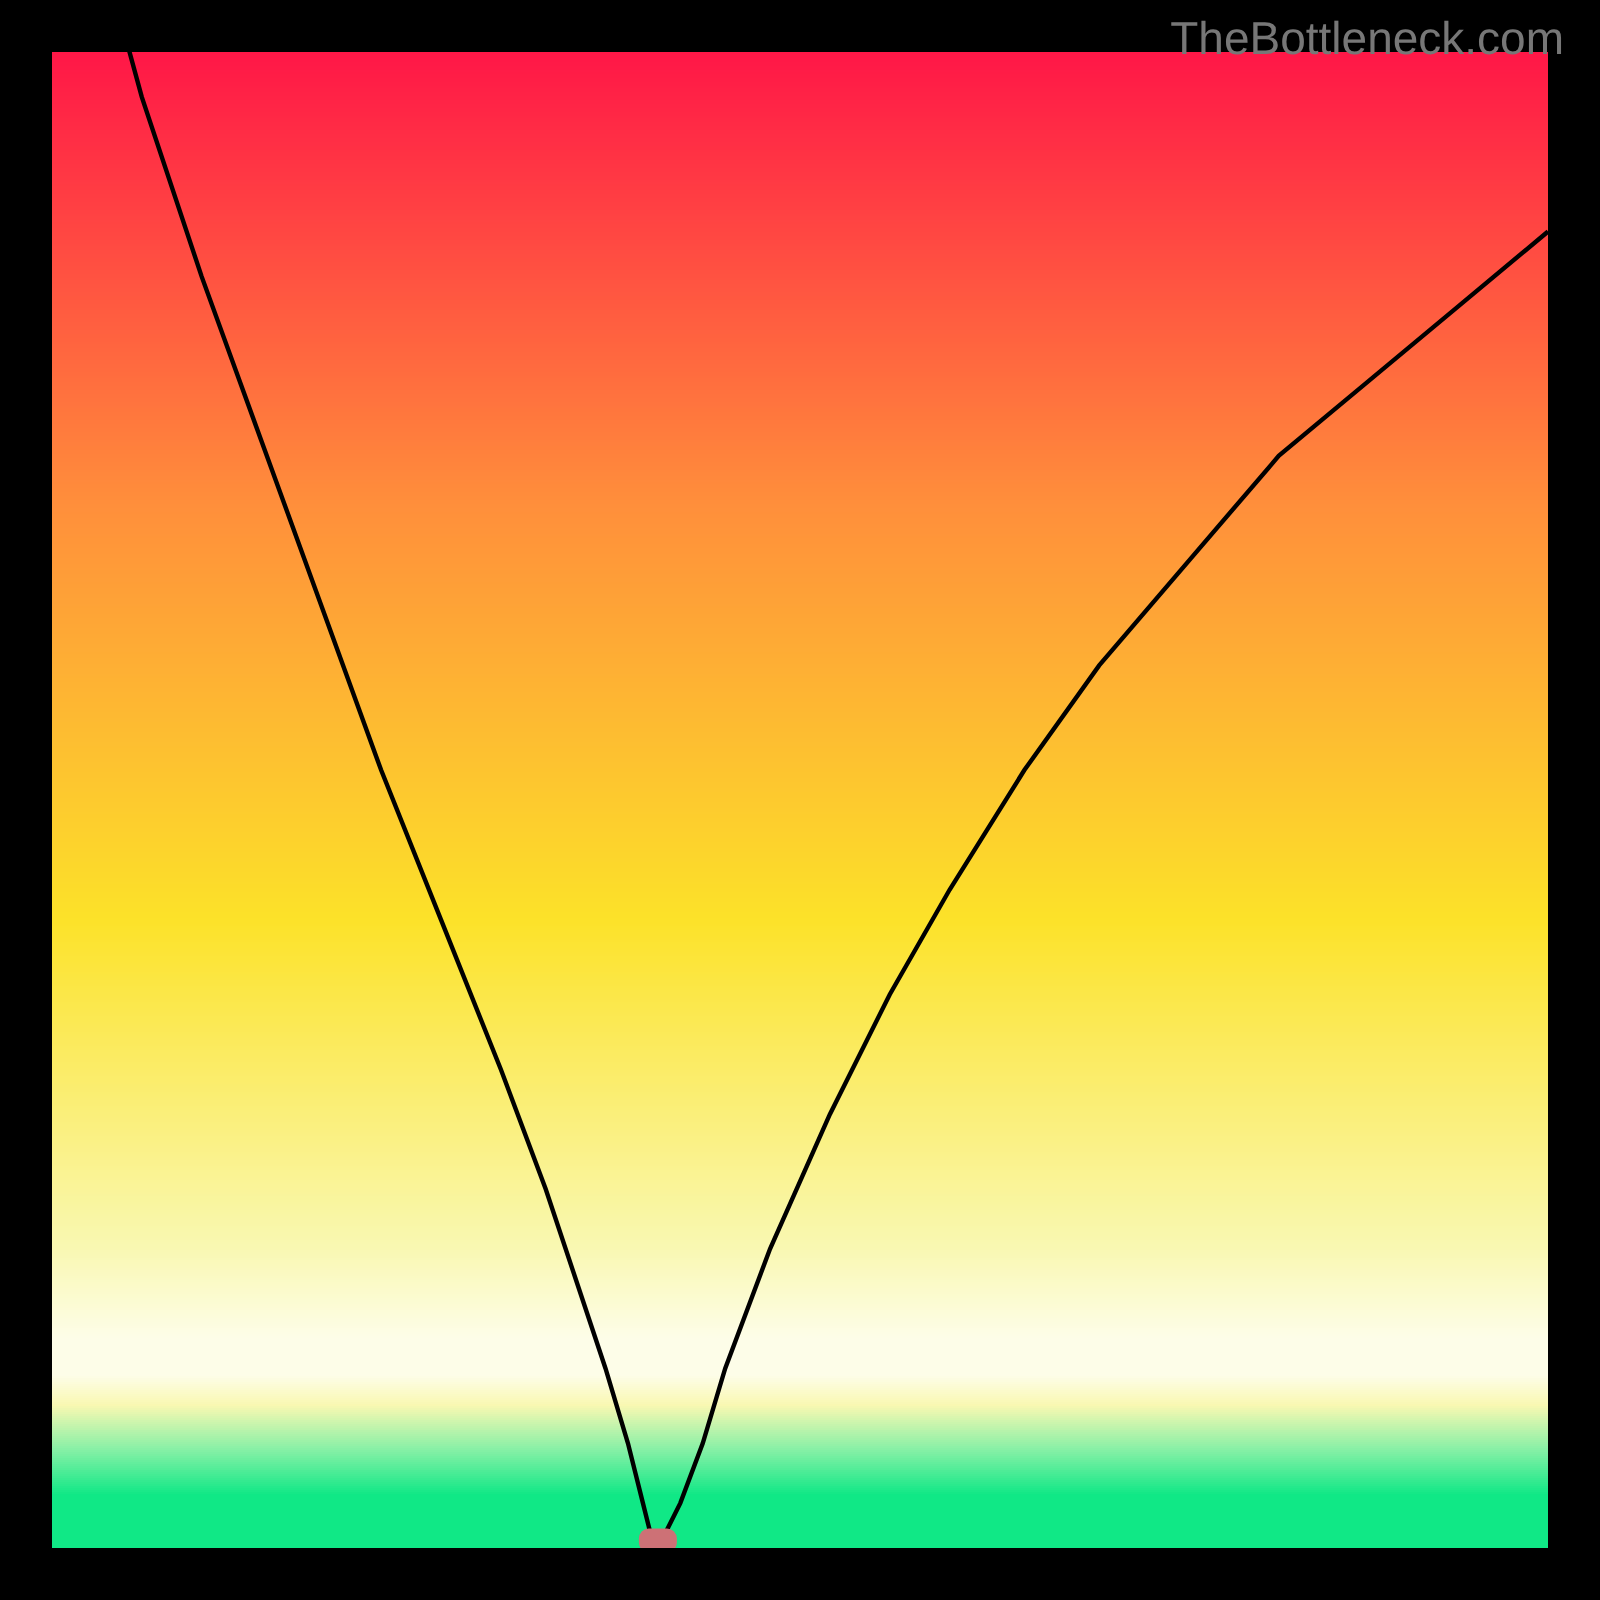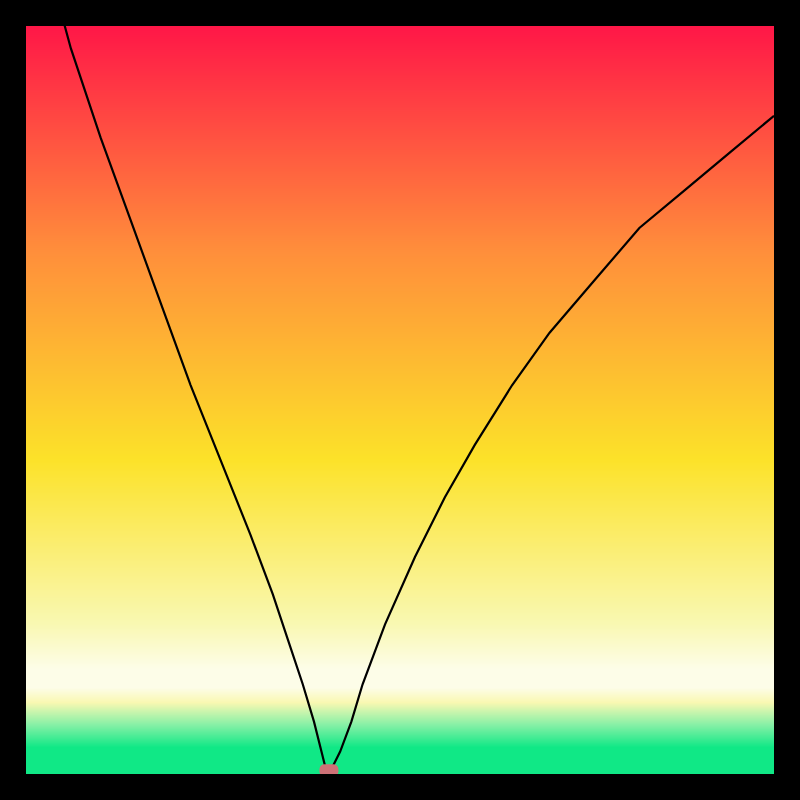--- a/index.html
+++ b/index.html
@@ -19,20 +19,21 @@
     right: 18px;
     color: #777;
     font-size: 23px;
     z-index: 20;
   }
   svg { display: block; }
 </style>
 </head>
 <body>
 <div class="wrap">
+  <div class="watermark">TheBottleneck.com</div>
 
   <svg id="chart-svg" width="800" height="800" viewBox="0 0 800 800">
     <defs>
       <clipPath id="inner-clip">
         <rect x="26" y="26" width="748" height="748"></rect>
       </clipPath>
     </defs>
 
     <rect x="0" y="0" width="800" height="800" fill="#000"></rect>
 

